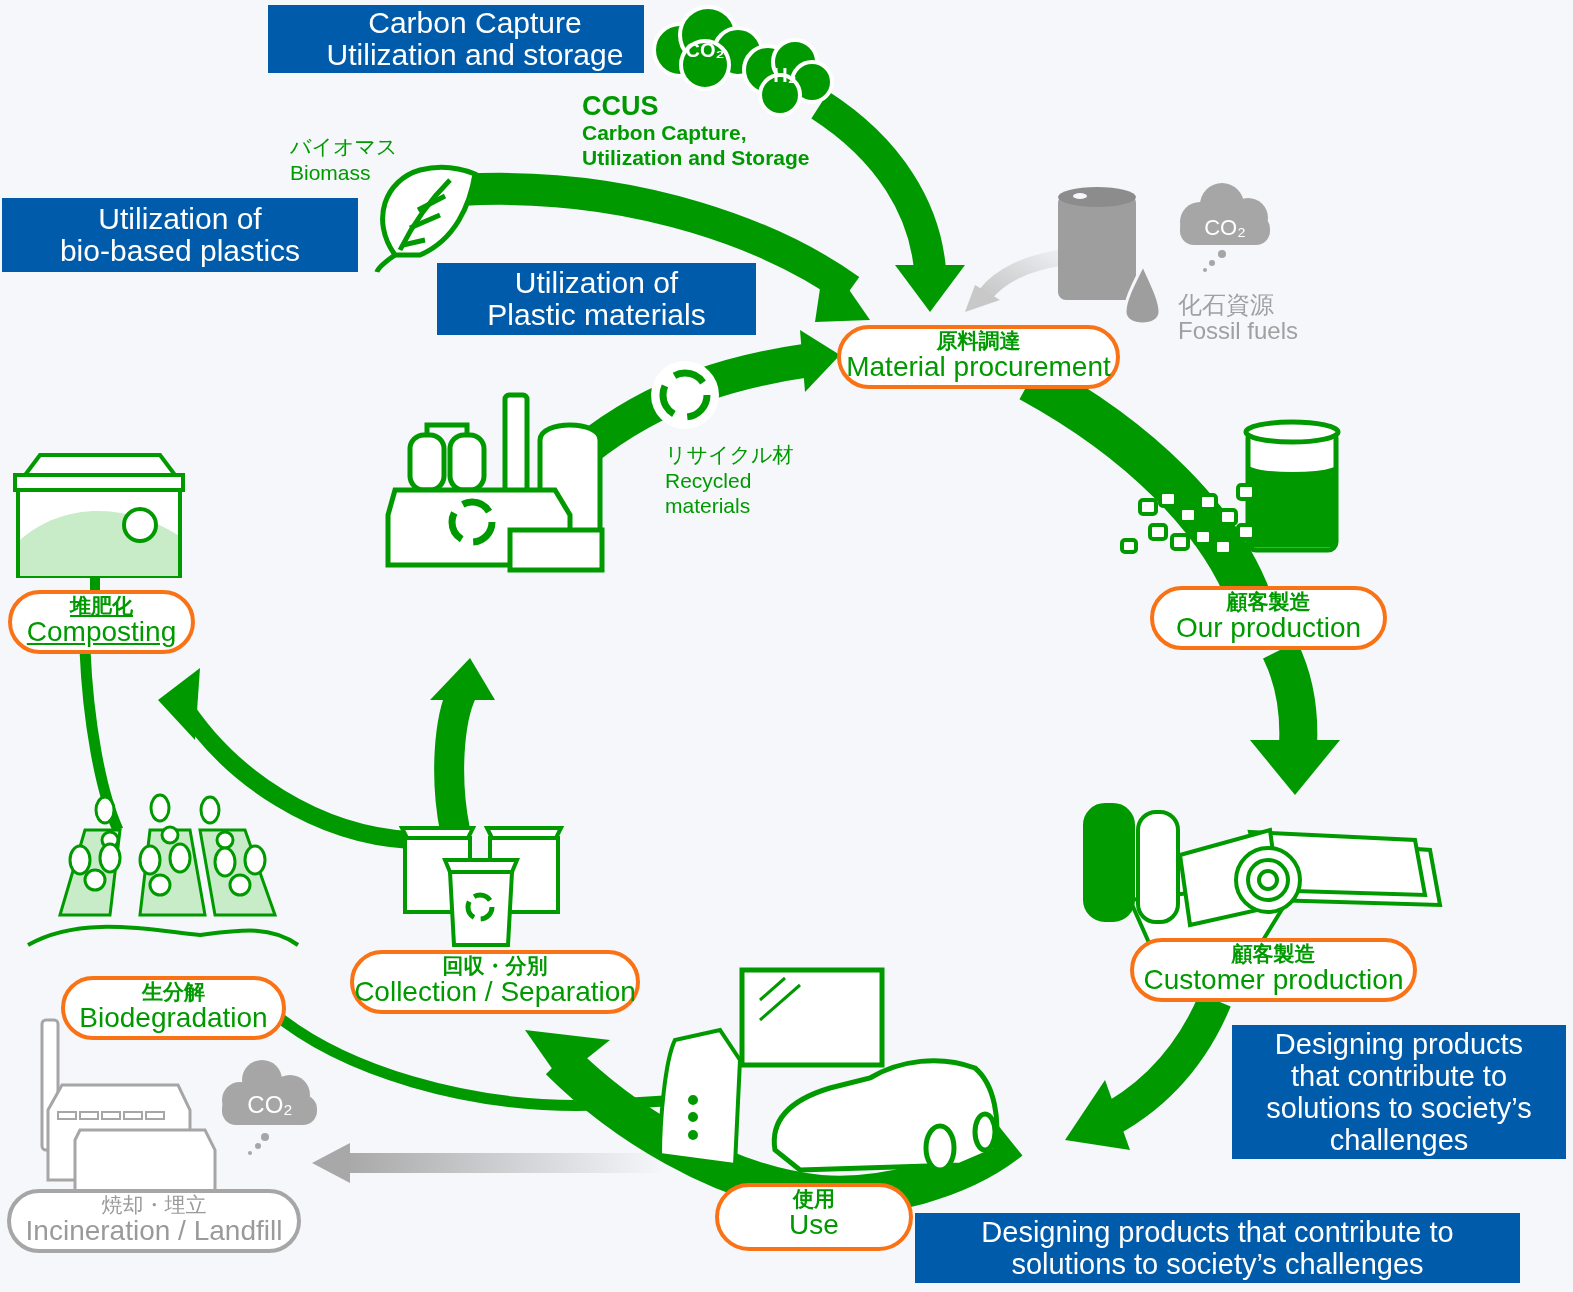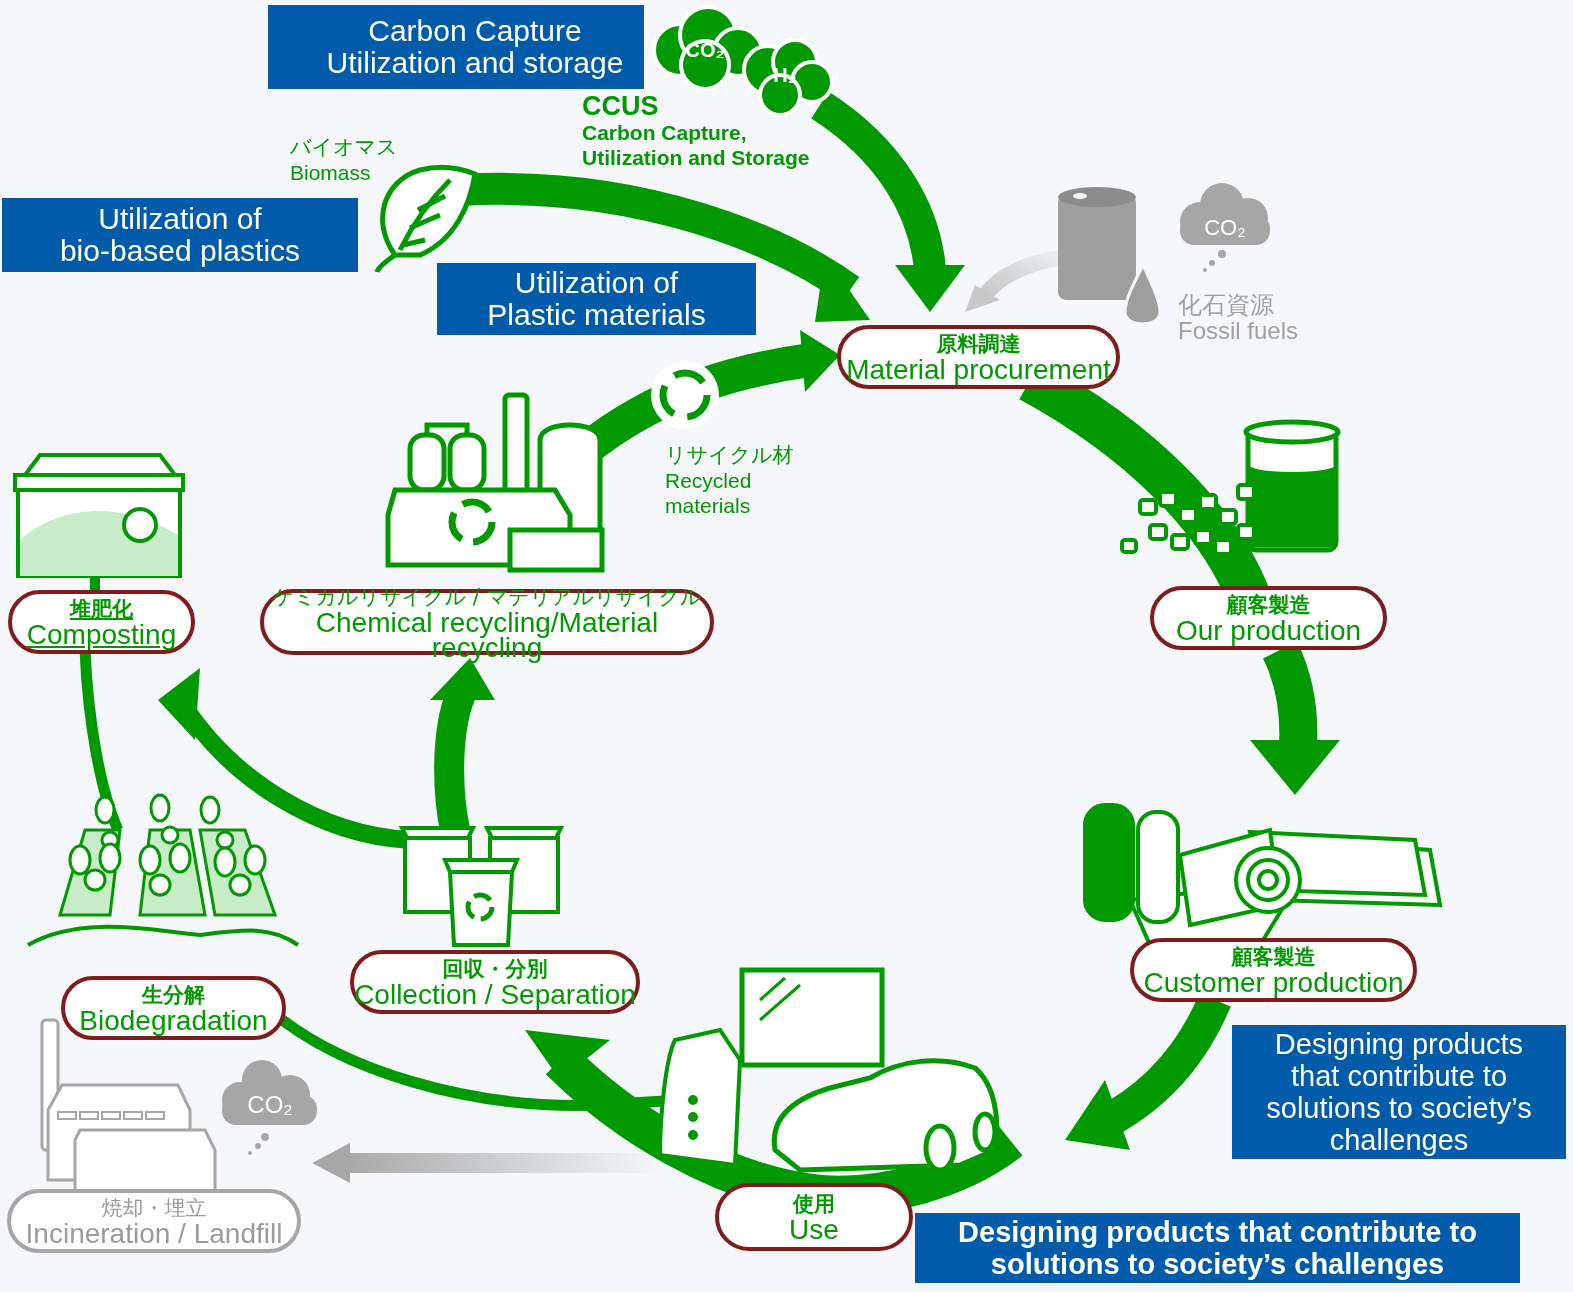--- a/index.html
+++ b/index.html
@@ -1,19 +1,19 @@
 <!DOCTYPE html>
 <html><head>
 <meta charset="utf-8">
 <style>
   html,body{margin:0;padding:0;}
   body{width:1573px;height:1292px;background:#f5f7fb;position:relative;overflow:hidden;font-family:"Liberation Sans","DejaVu Sans",sans-serif;}
   #stage{position:absolute;left:0;top:0;width:1573px;height:1292px;}
   .bluebox{position:absolute;background:#005bab;color:#fff;text-align:center;font-size:30px;line-height:32px;display:flex;flex-direction:column;justify-content:center;box-sizing:border-box;}
-  .pill{position:absolute;background:#fff;border:4px solid #7f1d1d;border-radius:34px;box-sizing:border-box;text-align:center;color:#009a00;display:flex;flex-direction:column;justify-content:center;}
+  .pill{position:absolute;background:#fff;border:4px solid #f97316;border-radius:34px;box-sizing:border-box;text-align:center;color:#009a00;display:flex;flex-direction:column;justify-content:flex-start;}
   .pill .jp{font-family:"DejaVu Sans",sans-serif;font-size:21px;font-weight:bold;line-height:25px;}
   .pill .en{font-size:28px;line-height:25px;}
   .pill.gray{border-color:#a6a6a6;color:#9a9a9a;}
   .pill.gray .jp{font-weight:normal;}
   .glabel{position:absolute;color:#009a00;font-size:21px;line-height:25px;}
   .glabel .jp{font-family:"DejaVu Sans",sans-serif;}
   .graylabel{position:absolute;color:#a0a0a0;font-size:24px;line-height:25px;}
   svg{position:absolute;left:0;top:0;}
 </style>
 </head>
@@ -234,39 +234,39 @@
         <circle cx="262" cy="1080" r="20"></circle>
         <circle cx="290" cy="1095" r="20"></circle>
         <rect x="222" y="1095" width="95" height="30" rx="14"></rect>
     <circle cx="265" cy="1137" r="4"></circle>
         <circle cx="258" cy="1146" r="3"></circle>
         <circle cx="250" cy="1153" r="2"></circle>
   </g>
   <text id="t-icloud" x="270" y="1113" font-size="24" fill="#fff" text-anchor="middle" font-family="Liberation Sans, sans-serif">CO₂</text>
 </svg>
 
-<div class="bluebox" style="left:268px;top:5px;width:376px;height:84px;padding-left:38px;">
+<div class="bluebox" style="left:268px;top:5px;width:376px;height:68px;padding-left:38px;">
   <span>Carbon Capture</span>
   <span>Utilization and storage</span>
 </div>
 <div class="bluebox" style="left:2px;top:198px;width:356px;height:74px;">
   <span>Utilization of</span>
   <span>bio-based plastics</span>
 </div>
 <div class="bluebox" style="left:437px;top:263px;width:319px;height:72px;">
   <span>Utilization of</span>
   <span>Plastic materials</span>
 </div>
 <div class="bluebox" style="left:1232px;top:1025px;width:334px;height:134px;font-size:29px;line-height:32px;">
   <span>Designing products</span>
   <span>that contribute to</span>
   <span>solutions to society’s</span>
   <span>challenges</span>
 </div>
-<div class="bluebox" style="left:915px;top:1213px;width:605px;height:70px;font-size:29px;line-height:32px;font-weight:bold;">
+<div class="bluebox" style="left:915px;top:1213px;width:605px;height:70px;font-size:29px;line-height:32px;">
   <span>Designing products that contribute to</span>
   <span>solutions to society’s challenges</span>
 </div>
 
 <div class="glabel" style="left:582px;top:92px;">
   <div style="font-size:27px;line-height:28px;font-weight:bold;">CCUS</div>
   <div style="font-weight:bold;">Carbon Capture,</div>
   <div style="font-weight:bold;">Utilization and Storage</div>
 </div>
 <div class="glabel" style="left:290px;top:135px;">
@@ -296,24 +296,20 @@
   <div class="en">Customer production</div>
 </div>
 <div class="pill" style="left:715px;top:1183px;width:198px;height:68px;">
   <div class="jp">使用</div>
   <div class="en">Use</div>
 </div>
 <div class="pill" style="left:350px;top:950px;width:290px;height:64px;">
   <div class="jp">回収・分別</div>
   <div class="en">Collection / Separation</div>
 </div>
-<div class="pill" style="left:260px;top:589px;width:454px;height:66px;">
-  <div class="jp" style="font-weight:normal;">ケミカルリサイクル / マテリアルリサイクル</div>
-  <div class="en">Chemical recycling/Material recycling</div>
-</div>
 <div class="pill" style="left:8px;top:590px;width:187px;height:64px;text-decoration:underline;">
   <div class="jp">堆肥化</div>
   <div class="en">Composting</div>
 </div>
 <div class="pill" style="left:61px;top:948px;width:225px;height:64px;margin-top:28px;">
   <div class="jp">生分解</div>
   <div class="en">Biodegradation</div>
 </div>
 <div class="pill gray" style="left:7px;top:1189px;width:294px;height:64px;">
   <div class="jp">焼却・埋立</div>

